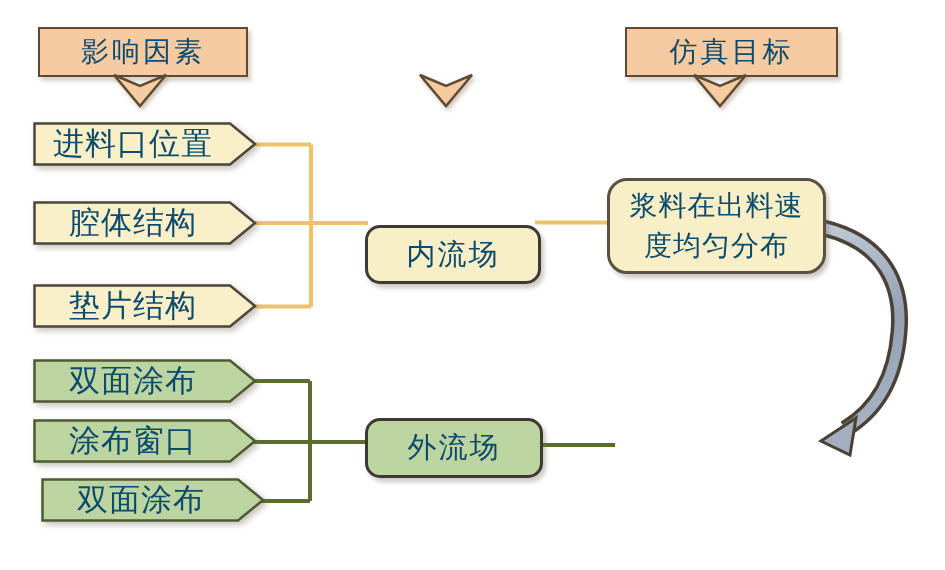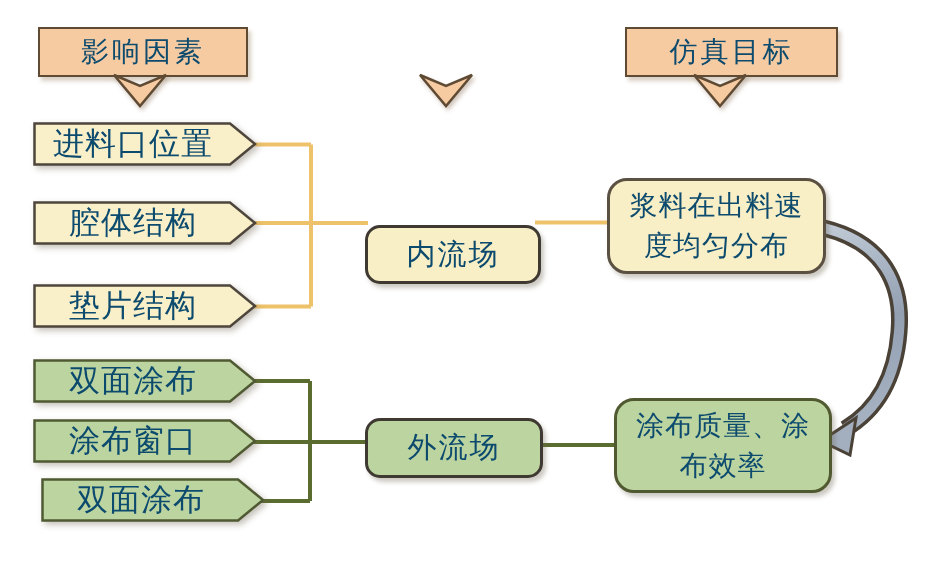--- a/index.html
+++ b/index.html
@@ -142,17 +142,14 @@
   <div class="proc proc-int">
     <span>内流场</span>
   </div>
   <div class="proc proc-ext">
     <span>外流场</span>
   </div>
 
   <div class="target target-int">
     <span class="inner">浆料在出料速度均匀分布</span>
   </div>
-  <div class="target target-ext">
-    <span class="inner">涂布质量、涂布效率</span>
-  </div>
 
 </div>
 
 </body></html>

